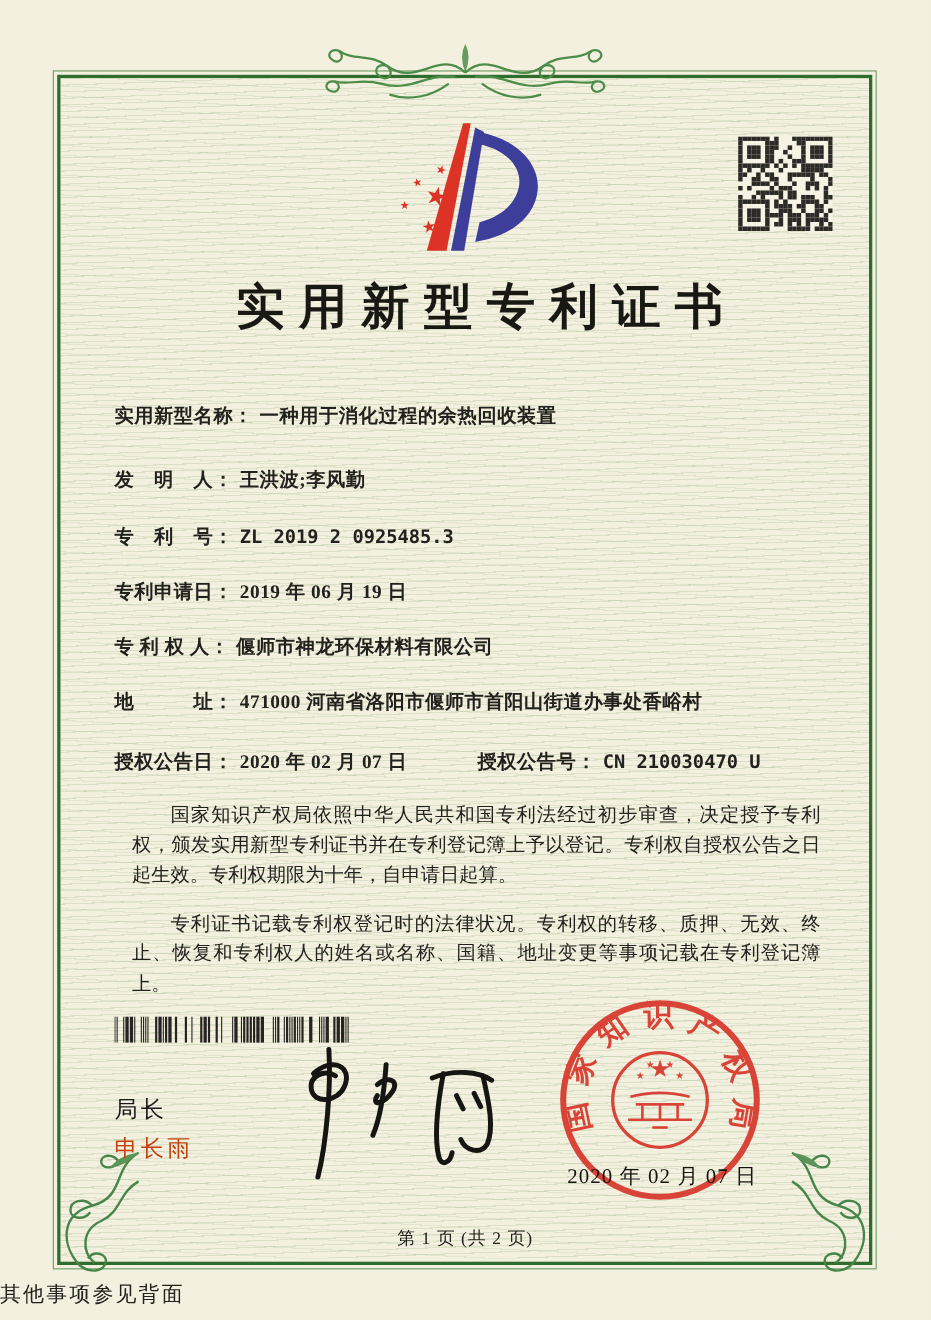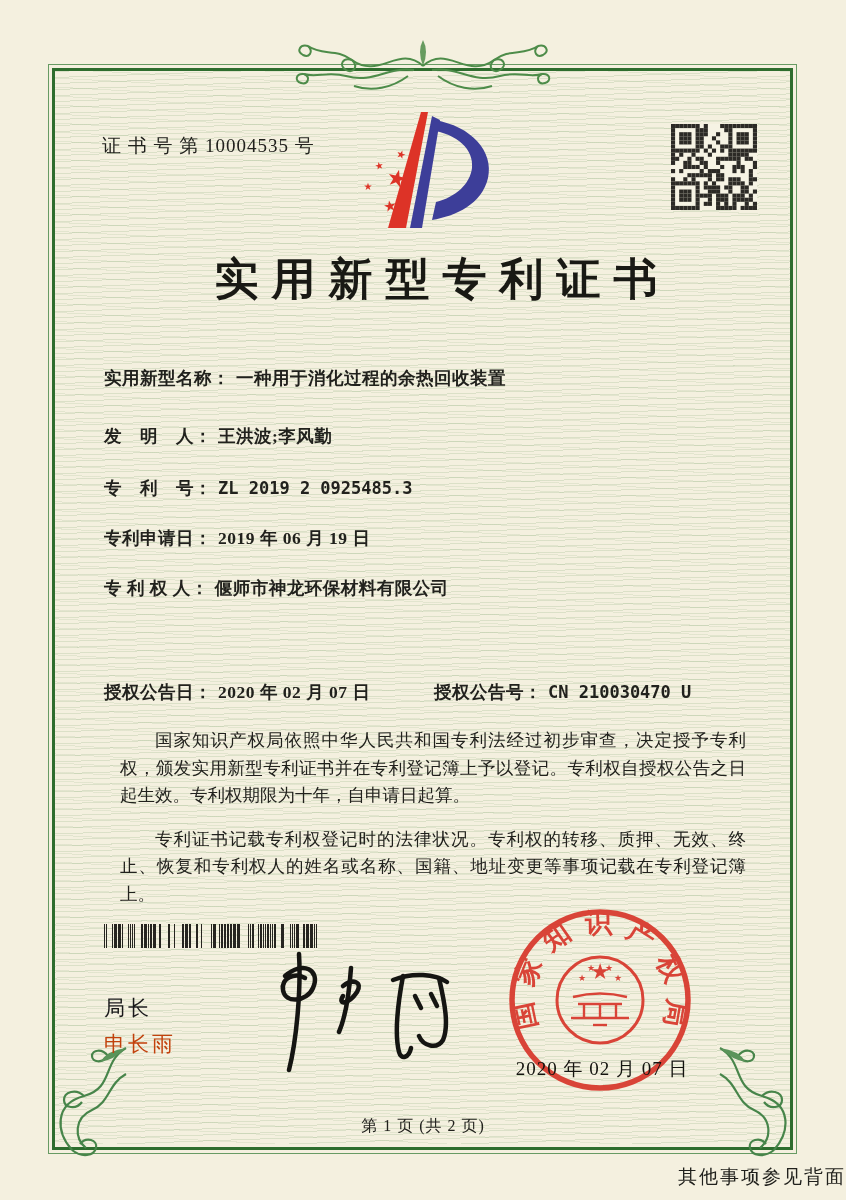--- a/index.html
+++ b/index.html
@@ -25,21 +25,21 @@
   .paras{left:104px;top:711px;width:658px;}
   .paras p{margin:16px;text-indent:2em;font-size:17.5px;line-height:27.5px;text-align:justify;}
   .officer-title{left:104px;top:994px;font-size:21px;font-family:Liberation Serif, serif;
                  letter-spacing:3px;color:#18181a;}
   .officer-name{left:104px;top:1030px;font-size:21px;font-family:"Liberation Sans",sans-serif;
                 letter-spacing:3px;color:#c2410c;}
   .seal-svg{left:505px;top:905px;opacity:.93;}
   .seal-date{left:502px;top:1056px;width:200px;text-align:center;font-size:19px;
              letter-spacing:1px;color:#14140f;}
   .page-no{left:0;top:1116px;width:100%;text-align:center;font-size:16px;letter-spacing:1px;}
-  .back-note{left:0;top:1164px;width:100%;text-align:right;font-size:19px;letter-spacing:2px;}
+  .back-note{left:0;top:1164px;width:100%;text-align:left;font-size:19px;letter-spacing:2px;}
   .logo-svg{left:352px;top:108px;}
   .qr-svg{left:671px;top:124px;}
   .barcode-svg{left:104px;top:924px;}
   .sig-svg{left:225px;top:948px;}
   .flourish{left:262px;top:36px;}
   .corner-l{left:38px;top:1044px;}
   .corner-r{left:716px;top:1044px;transform:scaleX(-1);}
 </style>
 </head>
 <body>
@@ -76,21 +76,20 @@
     <g stroke="#47854a" fill="none" stroke-width="2.2">
       <path d="M88,4 C64,18 76,44 46,52 C16,60 18,88 34,106"></path>
       <path d="M34,106 c10,8 22,6 24,-2 c2,-8 -10,-12 -16,-4"></path>
       <path d="M88,30 C70,40 72,58 54,66 C36,74 36,94 48,104"></path>
       <path d="M46,52 c-8,-8 -20,-4 -20,4 c0,8 12,10 18,2"></path>
       <path d="M70,12 c-6,-8 -16,-6 -16,0 c0,6 10,8 16,0"></path>
     </g>
     <path d="M88,4 q-18,2 -26,14 q14,-2 26,-14" fill="#5a945a"></path>
   </svg>
 
-  <div class="abs cert-no">证 书 号 第 10004535 号</div>
 
   <svg class="abs logo-svg" width="165" height="132" viewBox="0 0 165 132">
     <polygon points="69,4 76,4 54,120 36,120" fill="#dd3327"></polygon>
     <polygon points="80,8 88,12 70,120 58,120" fill="#3d3e99"></polygon>
     <path d="M82,12 C120,18 142,44 136,70 C130,96 104,108 80,112 L84,94
              C104,89 118,76 120,60 C122,42 106,26 78,22 Z" fill="#3d3e99"></path>
     <g fill="#dd3327" font-family="DejaVu Sans, sans-serif" text-anchor="middle">
       <text x="48" y="50" font-size="11" transform="rotate(18 48 50)">★</text>
       <text x="28" y="61" font-size="10" transform="rotate(-12 28 61)">★</text>
       <text x="43" y="78" font-size="23" transform="rotate(14 43 78)">★</text>
@@ -358,20 +357,23 @@
   </div>
   <div class="abs frow" style="top:476px">
     <span>专　利　号：</span><span class="fvalue mono">ZL 2019 2 0925485.3</span>
   </div>
   <div class="abs frow" style="top:526px">
     <span>专利申请日：</span><span class="fvalue">2019 年 06 月 19 日</span>
   </div>
   <div class="abs frow" style="top:576px">
     <span>专 利 权 人：</span><span class="fvalue">偃师市神龙环保材料有限公司</span>
   </div>
+  <div class="abs frow" style="top:626px">
+    <span>地　　　址：</span><span class="fvalue">471000 河南省洛阳市偃师市首阳山街道办事处香峪村</span>
+  </div>
   <div class="abs frow" style="top:680px">
     <span>授权公告日：</span><span class="fvalue">2020 年 02 月 07 日</span>
     <span class="g2"><span>授权公告号：</span><span class="fvalue mono">CN 210030470 U</span></span>
   </div>
 
   <div class="abs paras">
     <p>国家知识产权局依照中华人民共和国专利法经过初步审查，决定授予专利权，颁发实用新型专利证书并在专利登记簿上予以登记。专利权自授权公告之日起生效。专利权期限为十年，自申请日起算。</p>
     <p>专利证书记载专利权登记时的法律状况。专利权的转移、质押、无效、终止、恢复和专利权人的姓名或名称、国籍、地址变更等事项记载在专利登记簿上。</p>
   </div>
 

